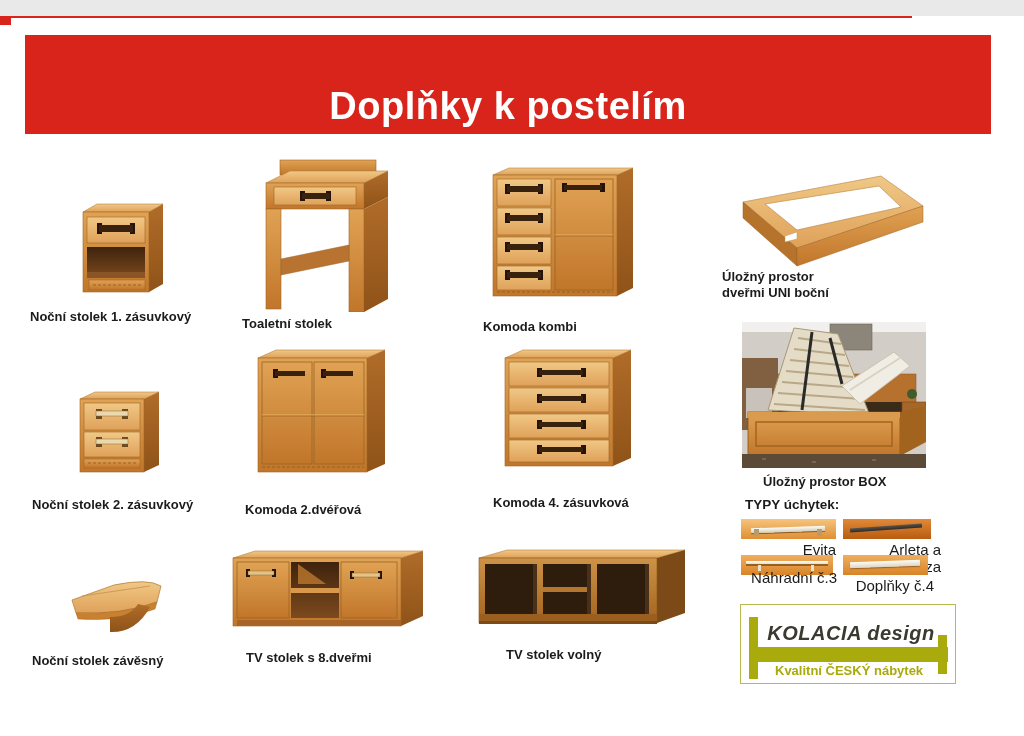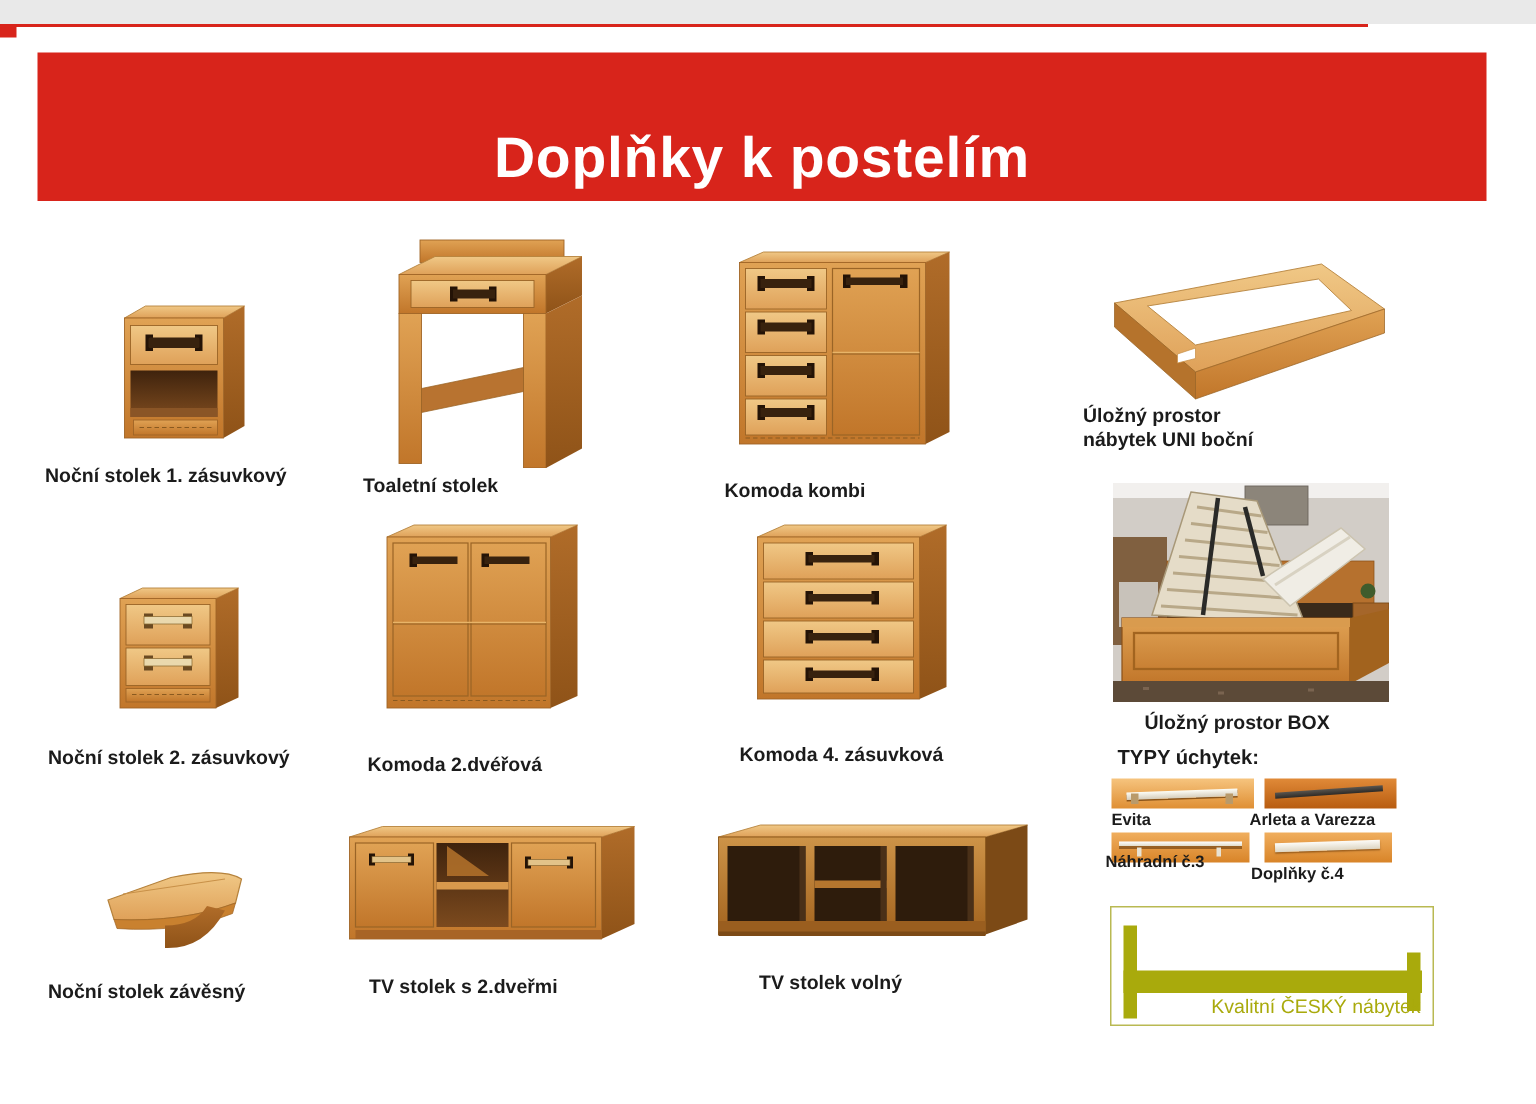--- a/index.html
+++ b/index.html
@@ -16,41 +16,41 @@
                color:#ffffff; font-size:38px; font-weight:bold; letter-spacing:0.5px; }
 
   .product { position:absolute; }
   .product svg { display:block; width:100%; height:100%; }
 
   .caption { position:absolute; font-size:13px; font-weight:bold; color:#1b1b1b; line-height:16px; }
 
   .handles-heading { position:absolute; left:745px; top:481px; font-size:13.5px; font-weight:bold; color:#1b1b1b;text-align:right; }
   .tile { position:absolute; overflow:hidden; }
   .tile > div { position:absolute; }
-  .tile-label { position:absolute; text-align:left; font-size:11px; font-weight:bold; color:#1b1b1b; }
+  .tile-label { position:absolute; text-align:right; font-size:15px; font-weight:normal; color:#1b1b1b; }
 
   .bar-silver { left:10%; top:38%; width:78%; height:24%; background:linear-gradient(#fdfdf6,#d5ccba);
                 box-shadow:0 1px 0 rgba(110,60,10,.75); transform:rotate(-2deg); }
   .nub { width:5px; height:7px; background:#b99a6a; top:52%; }
   .bar-dark { left:8%; top:36%; width:82%; height:22%; background:linear-gradient(#5a554e,#2e2a26); transform:rotate(-4deg); }
   .bar-thin { left:5%; top:30%; width:90%; height:14%; background:linear-gradient(#ffffff,#e2dcca);
               box-shadow:0 2px 0 rgba(90,50,10,.55); }
   .leg { width:3px; height:6px; background:#e8e2d2; top:48%; }
   .bar-white { left:8%; top:30%; width:82%; height:28%; background:linear-gradient(#fdfcf8,#ddd5c2);
                box-shadow:0 1px 1px rgba(110,60,10,.6); transform:rotate(-2deg); }
 
   
   .logo { position:absolute; left:740px; top:588px; width:216px; height:80px; border:1px solid #b9b952; background:#fff; }
   .logo div { position:absolute; }
   .logo-bar-left  { left:8px;  top:12px; width:9px;  height:62px; background:#a9aa0c; }
   .logo-bar-h     { left:8px;  top:42px; width:199px; height:15px; background:#a9aa0c; }
   .logo-bar-right { left:197px; top:30px; width:9px; height:39px; background:#a9aa0c; }
   .logo-brand   { left:14px; top:17px; width:192px; text-align:center; font-style:italic; font-weight:bold;
                   font-size:20px; color:#3a3a30; letter-spacing:0.5px; }
-  .logo-tagline { left:34px; top:58px; width:172px; text-align:right; font-weight:normal; font-size:13px; color:#a9aa0c; }
+  .logo-tagline { left:34px; top:58px; width:172px; text-align:left; font-weight:bold; font-size:13px; color:#a9aa0c; }
 </style>
 </head>
 <body>
 
 <div class="page">
 
   <svg width="0" height="0" style="position:absolute">
     <defs>
       <linearGradient id="gWood" x1="0" y1="0" x2="0" y2="1">
           <stop offset="0" stop-color="#e0a254"></stop>
@@ -157,21 +157,21 @@
       <polygon points="64,80 190,38 190,54 64,98" fill="url(#gWood)" stroke="#9a6426" stroke-width="0.5"></polygon>
       <polygon points="52,68 64,64 64,71 52,74" fill="#ffffff" stroke="#c89048" stroke-width="0.5"></polygon>
     </svg>
   </figure>
 
   <div class="caption" style="left:30px; top:293px; width:200px">Noční stolek 1. zásuvkový</div>
   <div class="caption" style="left:242px; top:300px; width:160px">Toaletní stolek</div>
   <div class="caption" style="left:483px; top:303px; width:160px">Komoda kombi</div>
   <div class="caption" style="left:722px; top:253px; width:160px">
     <span>Úložný prostor</span><br>
-    <span>nábytek UNI boční</span>
+    <span>dveřmi UNI boční</span>
   </div>
 
   <figure class="product" style="left:76px; top:370px; width:90px; height:88px">
     <svg viewBox="0 0 90 88">
       <polygon points="4,13 68,13 83,6 19,6" fill="url(#gTop)" stroke="#b5823c" stroke-width="0.6"></polygon>
       <polygon points="68,13 83,6 83,79 68,86" fill="url(#gSide)"></polygon>
       <rect x="4" y="13" width="64" height="73" fill="url(#gWood)" stroke="#a06526" stroke-width="0.6"></rect>
       <rect x="8" y="17" width="56" height="27" fill="url(#gTop)" stroke="#9a6426" stroke-width="0.6"></rect>
       <rect x="8" y="46" width="56" height="25" fill="url(#gTop)" stroke="#9a6426" stroke-width="0.6"></rect>
       <rect x="20" y="23" width="6" height="10" fill="#6b4a22"></rect>
@@ -336,23 +336,24 @@
       <rect x="67" y="44" width="48" height="5" fill="#b5762e"></rect>
       <rect x="111" y="21" width="4" height="50" fill="#4a3018"></rect>
       <rect x="121" y="21" width="52" height="50" fill="#2e1c0c"></rect>
       <rect x="169" y="21" width="4" height="50" fill="#4a3018"></rect>
       <rect x="3" y="71" width="178" height="9" fill="#9a5e1f"></rect>
       <rect x="3" y="78" width="178" height="3" fill="#7c4a16"></rect>
     </svg>
   </figure>
 
   <div class="caption" style="left:32px; top:637px; width:180px">Noční stolek závěsný</div>
-  <div class="caption" style="left:246px; top:634px; width:160px">TV stolek s 2.dveřmi</div>
+  <div class="caption" style="left:246px; top:634px; width:160px">TV stolek s 8.dveřmi</div>
   <div class="caption" style="left:506px; top:631px; width:160px">TV stolek volný</div>
 
   <div class="logo">
     <div class="logo-bar-left"></div>
     <div class="logo-bar-h"></div>
     <div class="logo-bar-right"></div>
+    <div class="logo-brand">KOLACIA design</div>
     <div class="logo-tagline">Kvalitní ČESKÝ nábytek</div>
   </div>
 
 </div>
 
 </body></html>

